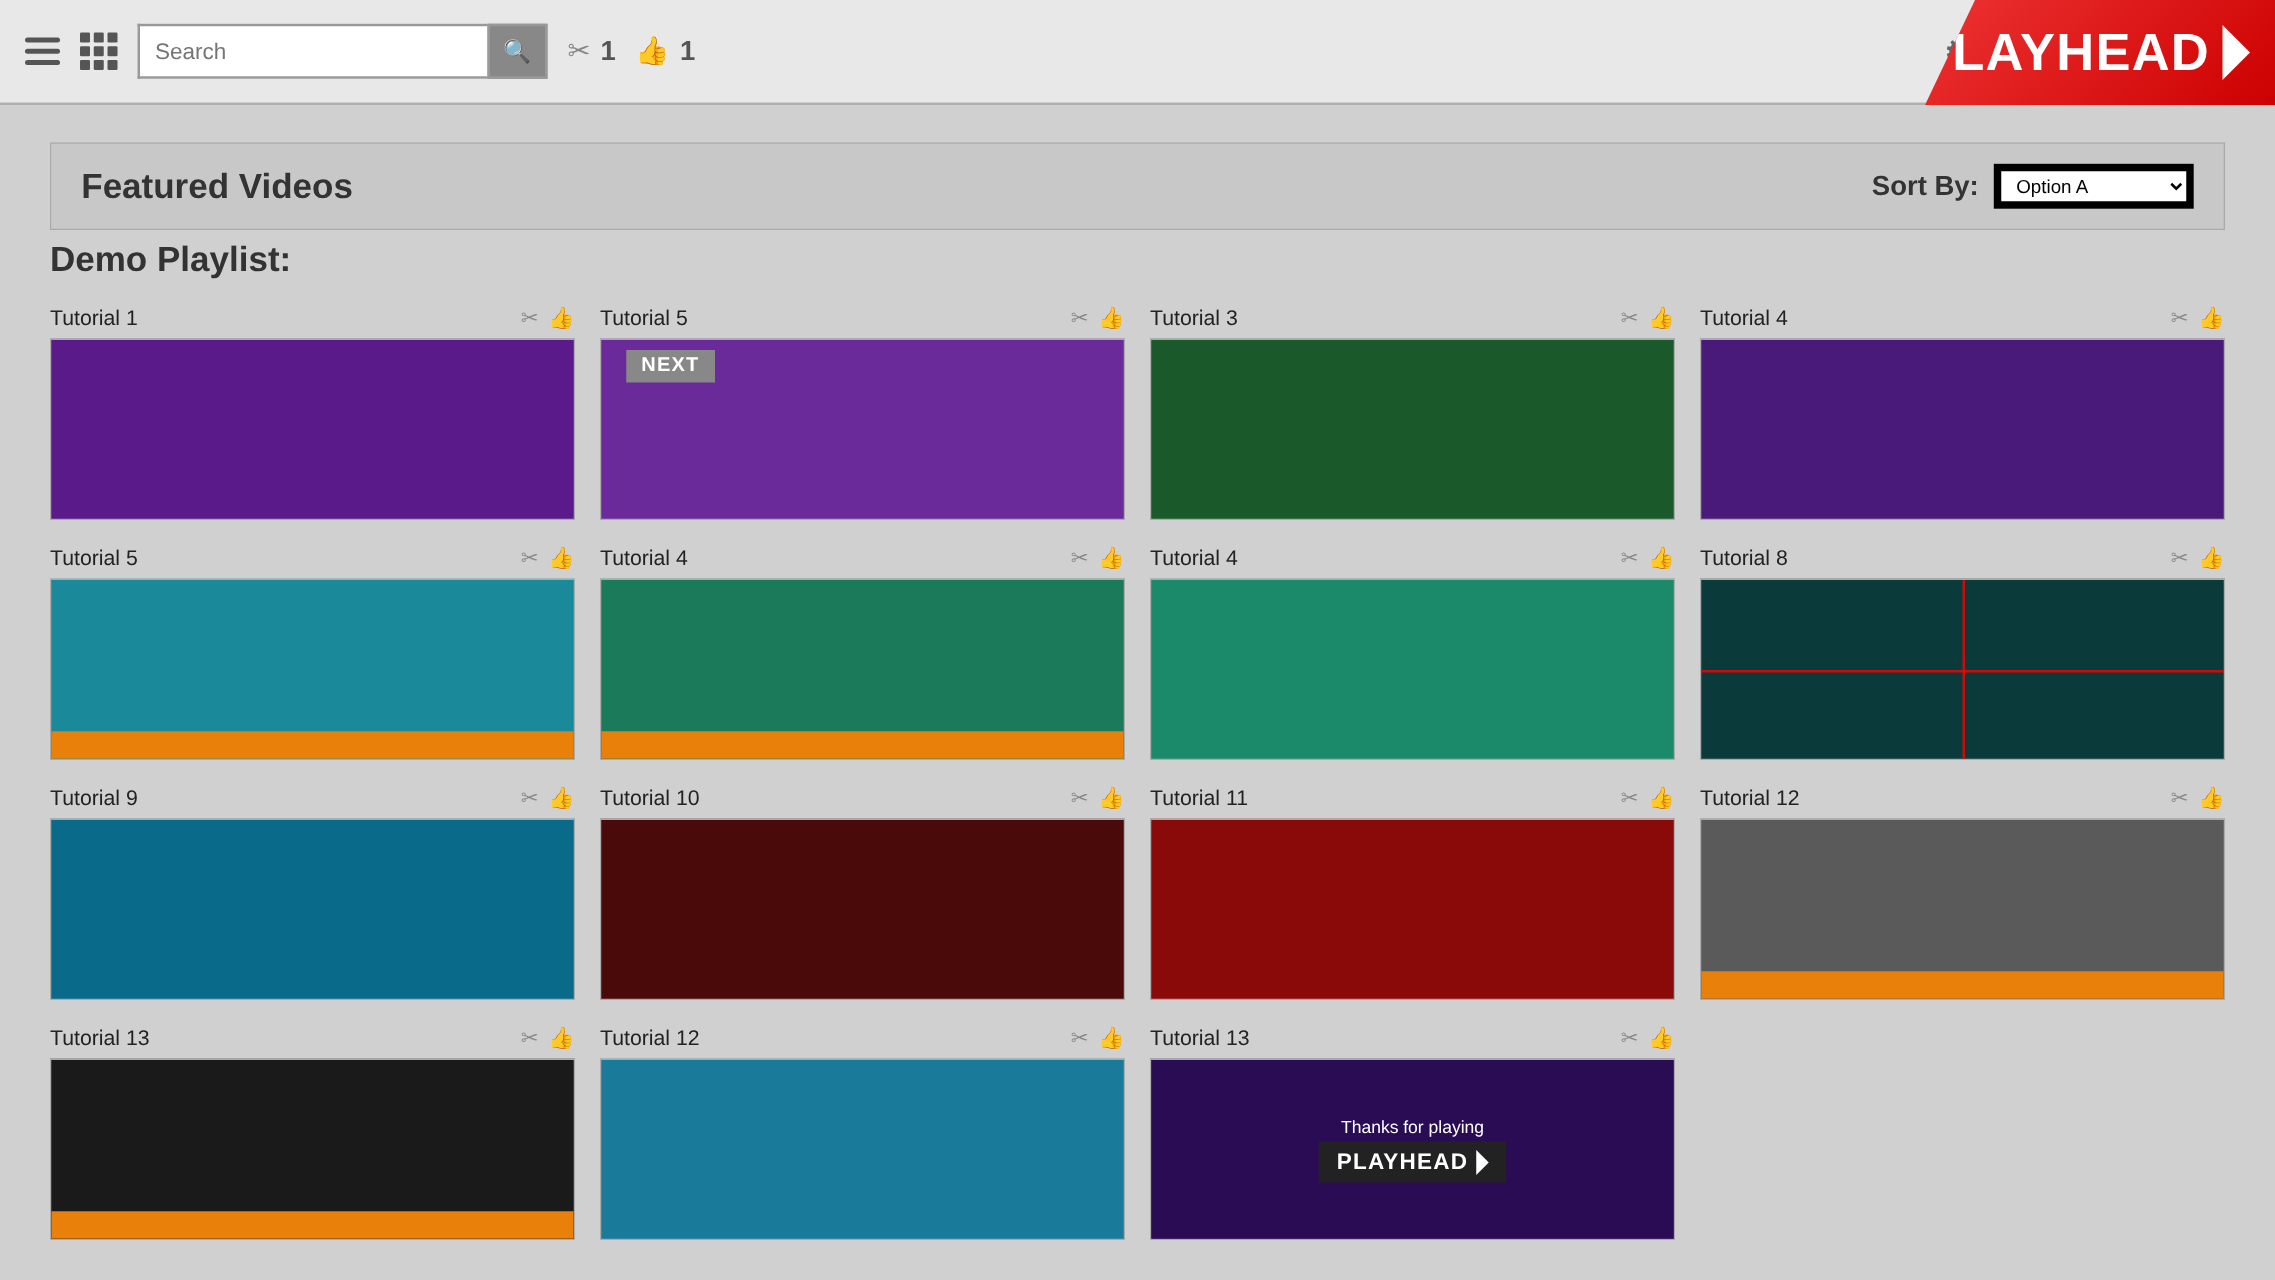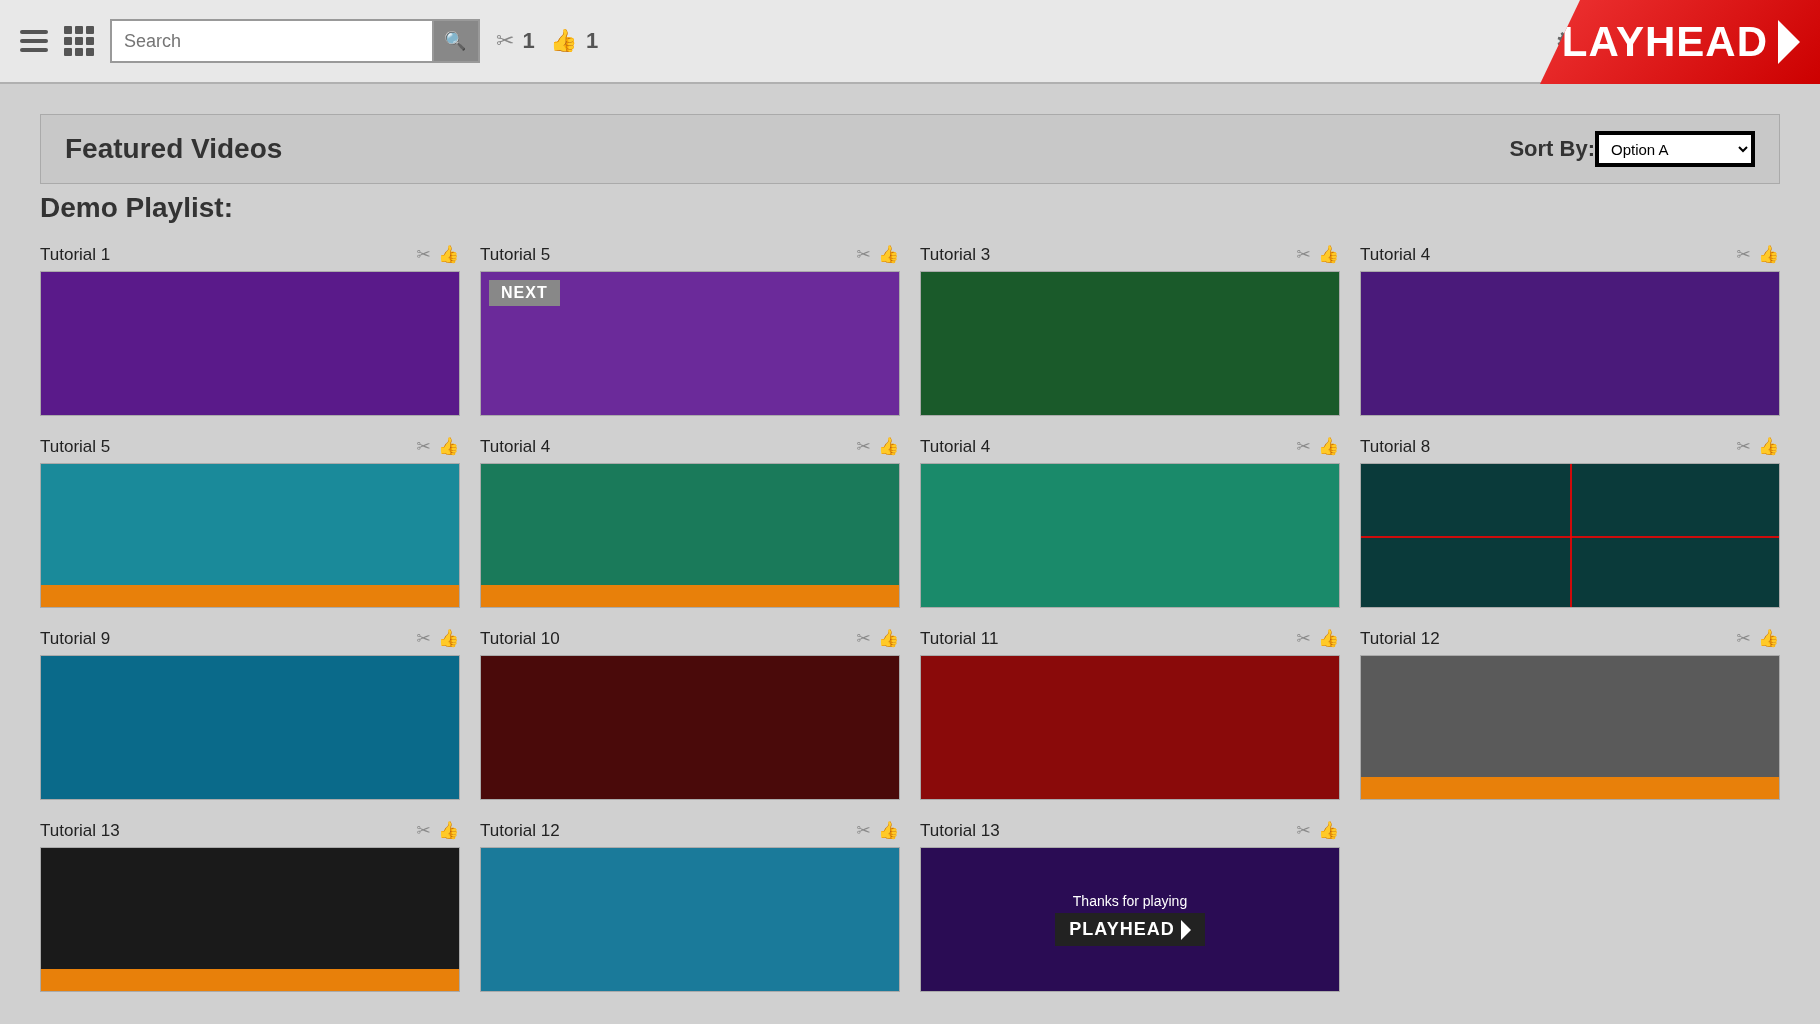--- a/index.html
+++ b/index.html
@@ -51,21 +51,21 @@
       width: 8px;
       height: 8px;
       background: #555;
       border-radius: 1px;
     }
     .search-container {
       display: flex;
       align-items: center;
     }
     .search-input {
-      width: 322px;
+      width: 280px;
       height: 44px;
       border: 2px solid #999;
       border-right: none;
       background: white;
       padding: 0 12px;
       font-size: 18px;
       color: #888;
       outline: none;
     }
     .search-btn {
@@ -153,31 +153,32 @@
       justify-content: space-between;
     }
     .featured-title {
       font-size: 28px;
       font-weight: bold;
       color: #333;
     }
     .sort-container {
       display: flex;
       align-items: center;
+      gap: 12px;
     }
     .sort-label {
       font-size: 22px;
       color: #333;
       font-weight: bold;
     }
     .sort-select {
       width: 160px;
       height: 36px;
       font-size: 15px;
-      border: 4px solid #000000;
+      border: 6px solid #000000;
       background: white;
       padding: 0 8px;
       cursor: pointer;
     }
 
     .playlist-label {
       font-size: 28px;
       font-weight: bold;
       color: #333;
       margin-bottom: 20px;
@@ -218,21 +219,21 @@
       width: 100%;
       height: 145px;
       position: relative;
       overflow: hidden;
       border: 1px solid #aaa;
     }
 
     .next-badge {
       position: absolute;
       top: 8px;
-      left: 8px;
+      left: 20px;
       background: #888;
       color: white;
       font-size: 16px;
       font-weight: bold;
       padding: 4px 12px;
       letter-spacing: 1px;
     }
     .thanks-overlay {
       position: absolute;
       top: 0; left: 0; right: 0; bottom: 0;

